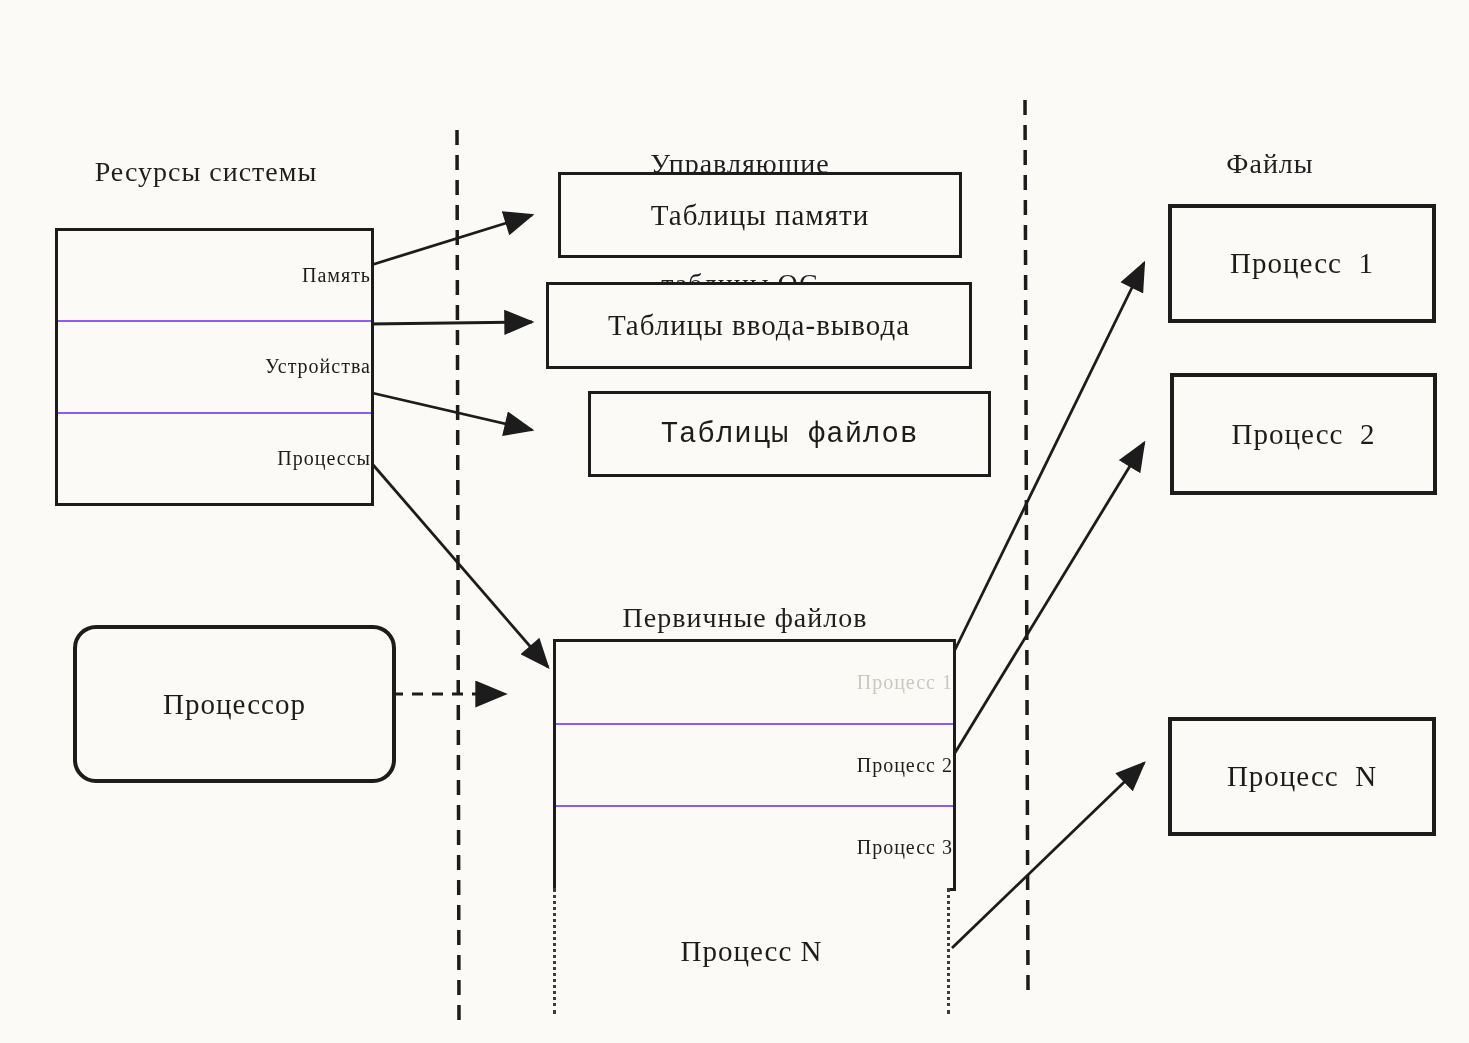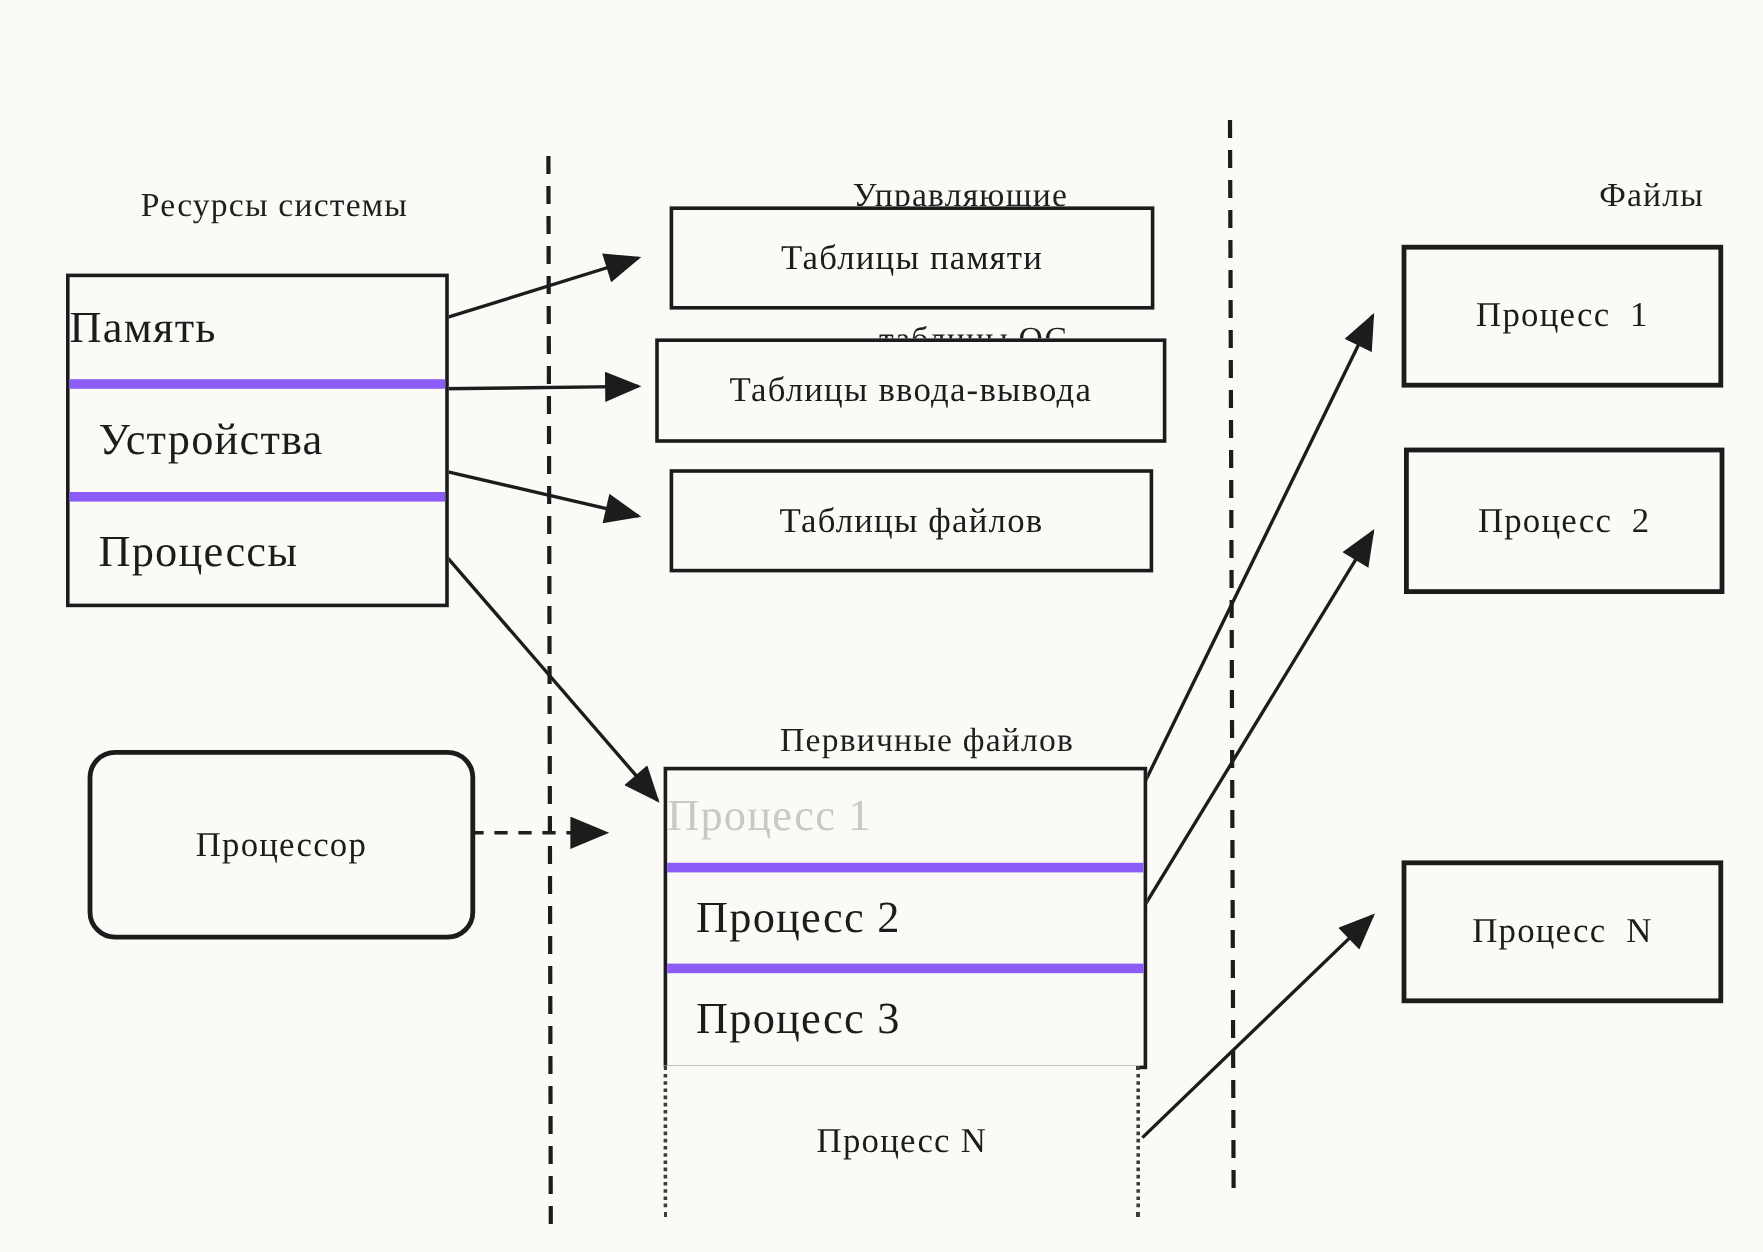--- a/index.html
+++ b/index.html
@@ -9,21 +9,21 @@
     color:#1c1c1c;
   }
   .canvas{
     position:relative;
     width:1469px;height:1043px;
     background:#fbfaf7;
     overflow:hidden;
   }
   .hdr{
     position:absolute;
-    text-align:right;
+    text-align:center;
     font-size:28px;
     letter-spacing:1px;
     color:#1f1f1f;
     line-height:40px;
     white-space:pre;
   }
   .box{
     position:absolute;
     border:3px solid #1c1c1c;
     background:#fbfaf7;
@@ -36,24 +36,24 @@
   .box.thick{border-width:4px;}
   .stack{
     position:absolute;
     border:3px solid #1c1c1c;
     background:#fbfaf7;
     display:flex;flex-direction:column;
     z-index:2;
   }
   .stack .row{
     flex:1;
-    display:flex;align-items:center;justify-content:flex-start;
-    font-size:37px;letter-spacing:1px;
+    display:flex;align-items:center;justify-content:flex-end;
+    font-size:20px;letter-spacing:1px;
   }
-  .stack .row + .row{border-top:8px solid #8b5cf6;padding-left:24px;}
+  .stack .row + .row{border-top:2px solid #8b5cf6;padding-left:24px;}
   .faded{color:#c9c8c1;filter:blur(0.4px);}
   .dotted-cont{
     position:absolute;
     border-left:3px dotted #3c3c3c;
     border-right:3px dotted #3c3c3c;
     background:#fbfaf7;
     display:flex;align-items:center;justify-content:center;
     font-size:29px;letter-spacing:1px;
     z-index:2;
   }
@@ -123,21 +123,21 @@
   </div>
 
   <div class="box" style="left:540px;top:172px;width:398px;height:80px;">
     <span class="label">Таблицы памяти</span>
   </div>
 
   <div class="box" style="left:528px;top:282px;width:420px;height:81px;">
     <span class="label">Таблицы ввода-вывода</span>
   </div>
 
-  <div class="box" style="left:540px;top:391px;width:397px;height:80px;">
+  <div class="box" style="left:570px;top:391px;width:397px;height:80px;font-family:Liberation Mono, monospace;">
     <span class="label">Таблицы файлов</span>
   </div>
 
   <div class="stack" style="left:553px;top:639px;width:397px;height:246px;">
     <div class="row faded">
       <span class="label">Процесс 1</span>
     </div>
     <div class="row">
       <span class="label">Процесс 2</span>
     </div>

